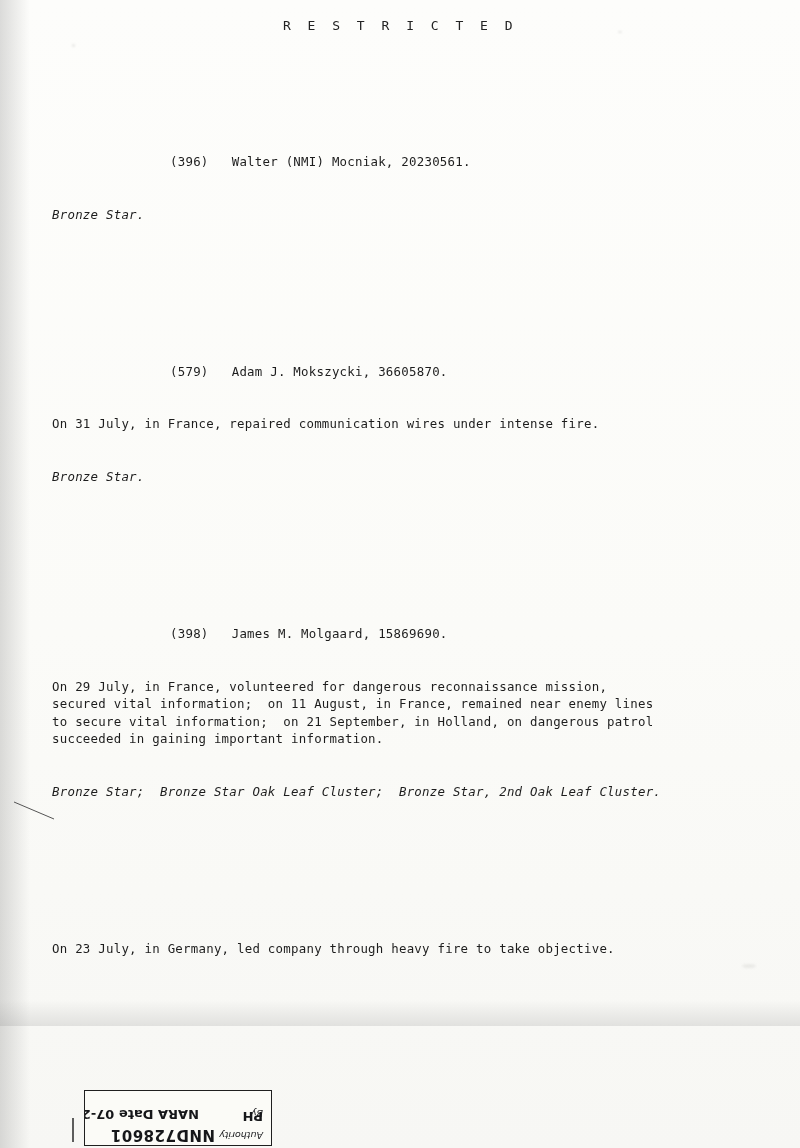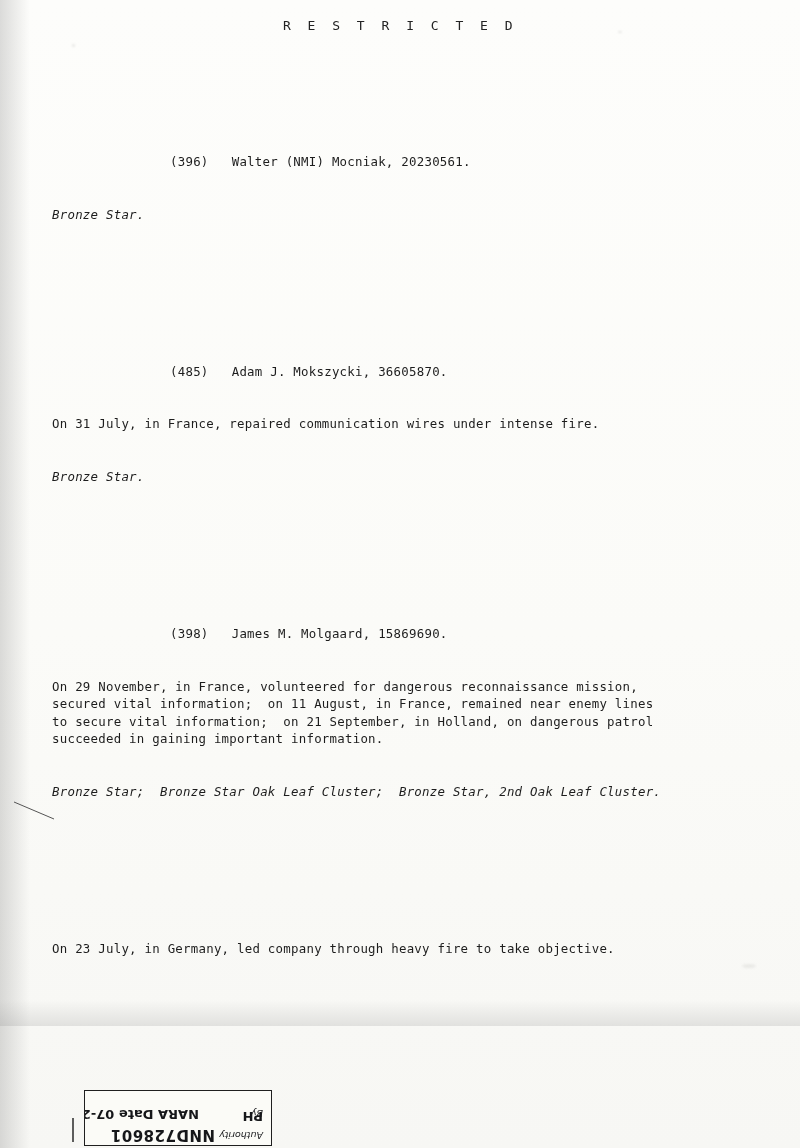--- a/index.html
+++ b/index.html
@@ -183,28 +183,28 @@
     <div class="header-restricted">R E S T R I C T E D</div>
 
     <div class="body-text">
 
       <div class="entry">
         <div class="entry-head">(396)   Walter (NMI) Mocniak, 20230561.</div>
         <div class="award">Bronze Star.</div>
       </div>
 
       <div class="entry">
-        <div class="entry-head">(485)   Adam J. Mokszycki, 36605870.</div>
+        <div class="entry-head">(579)   Adam J. Mokszycki, 36605870.</div>
         <div class="entry-line">On 31 July, in France, repaired communication wires under intense fire.</div>
         <div class="award">Bronze Star.</div>
       </div>
 
       <div class="entry">
         <div class="entry-head">(398)   James M. Molgaard, 15869690.</div>
-        <div class="entry-line">On 29 November, in France, volunteered for dangerous reconnaissance mission,
+        <div class="entry-line">On 29 July, in France, volunteered for dangerous reconnaissance mission,
 secured vital information;  on 11 August, in France, remained near enemy lines
 to secure vital information;  on 21 September, in Holland, on dangerous patrol
 succeeded in gaining important information.</div>
         <div class="award">Bronze Star;  Bronze Star Oak Leaf Cluster;  Bronze Star, 2nd Oak Leaf Cluster.</div>
       </div>
 
       <div class="entry">
         <div class="entry-line">On 23 July, in Germany, led company through heavy fire to take objective.</div>
       </div>
 

